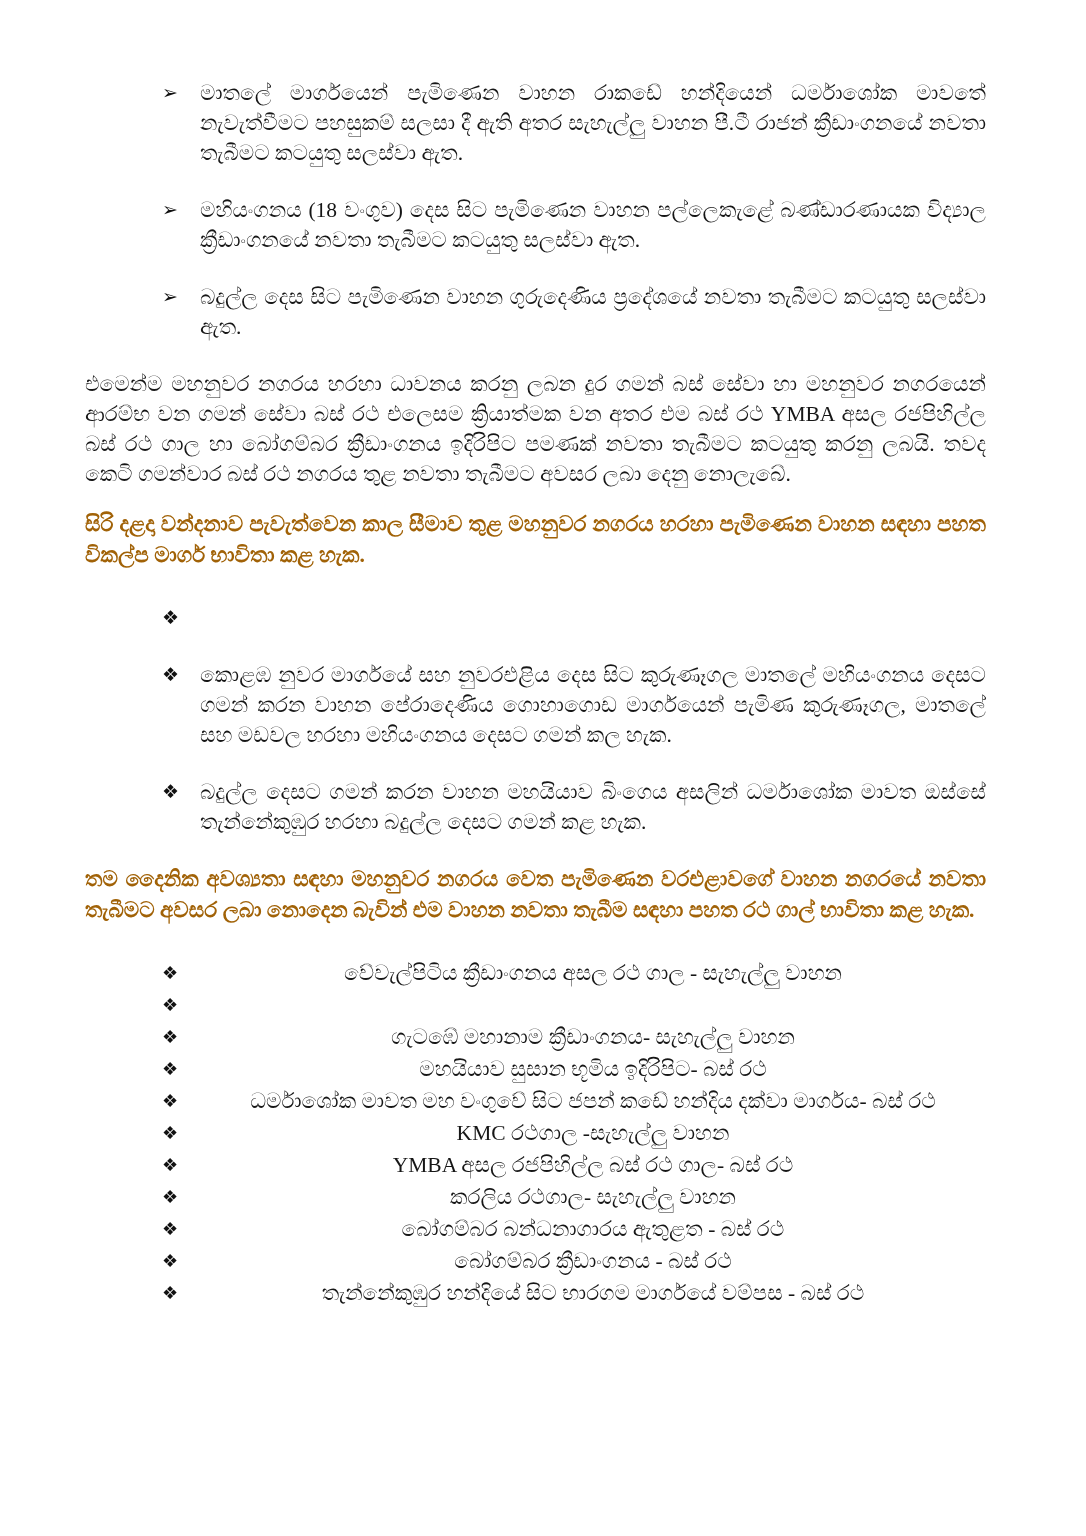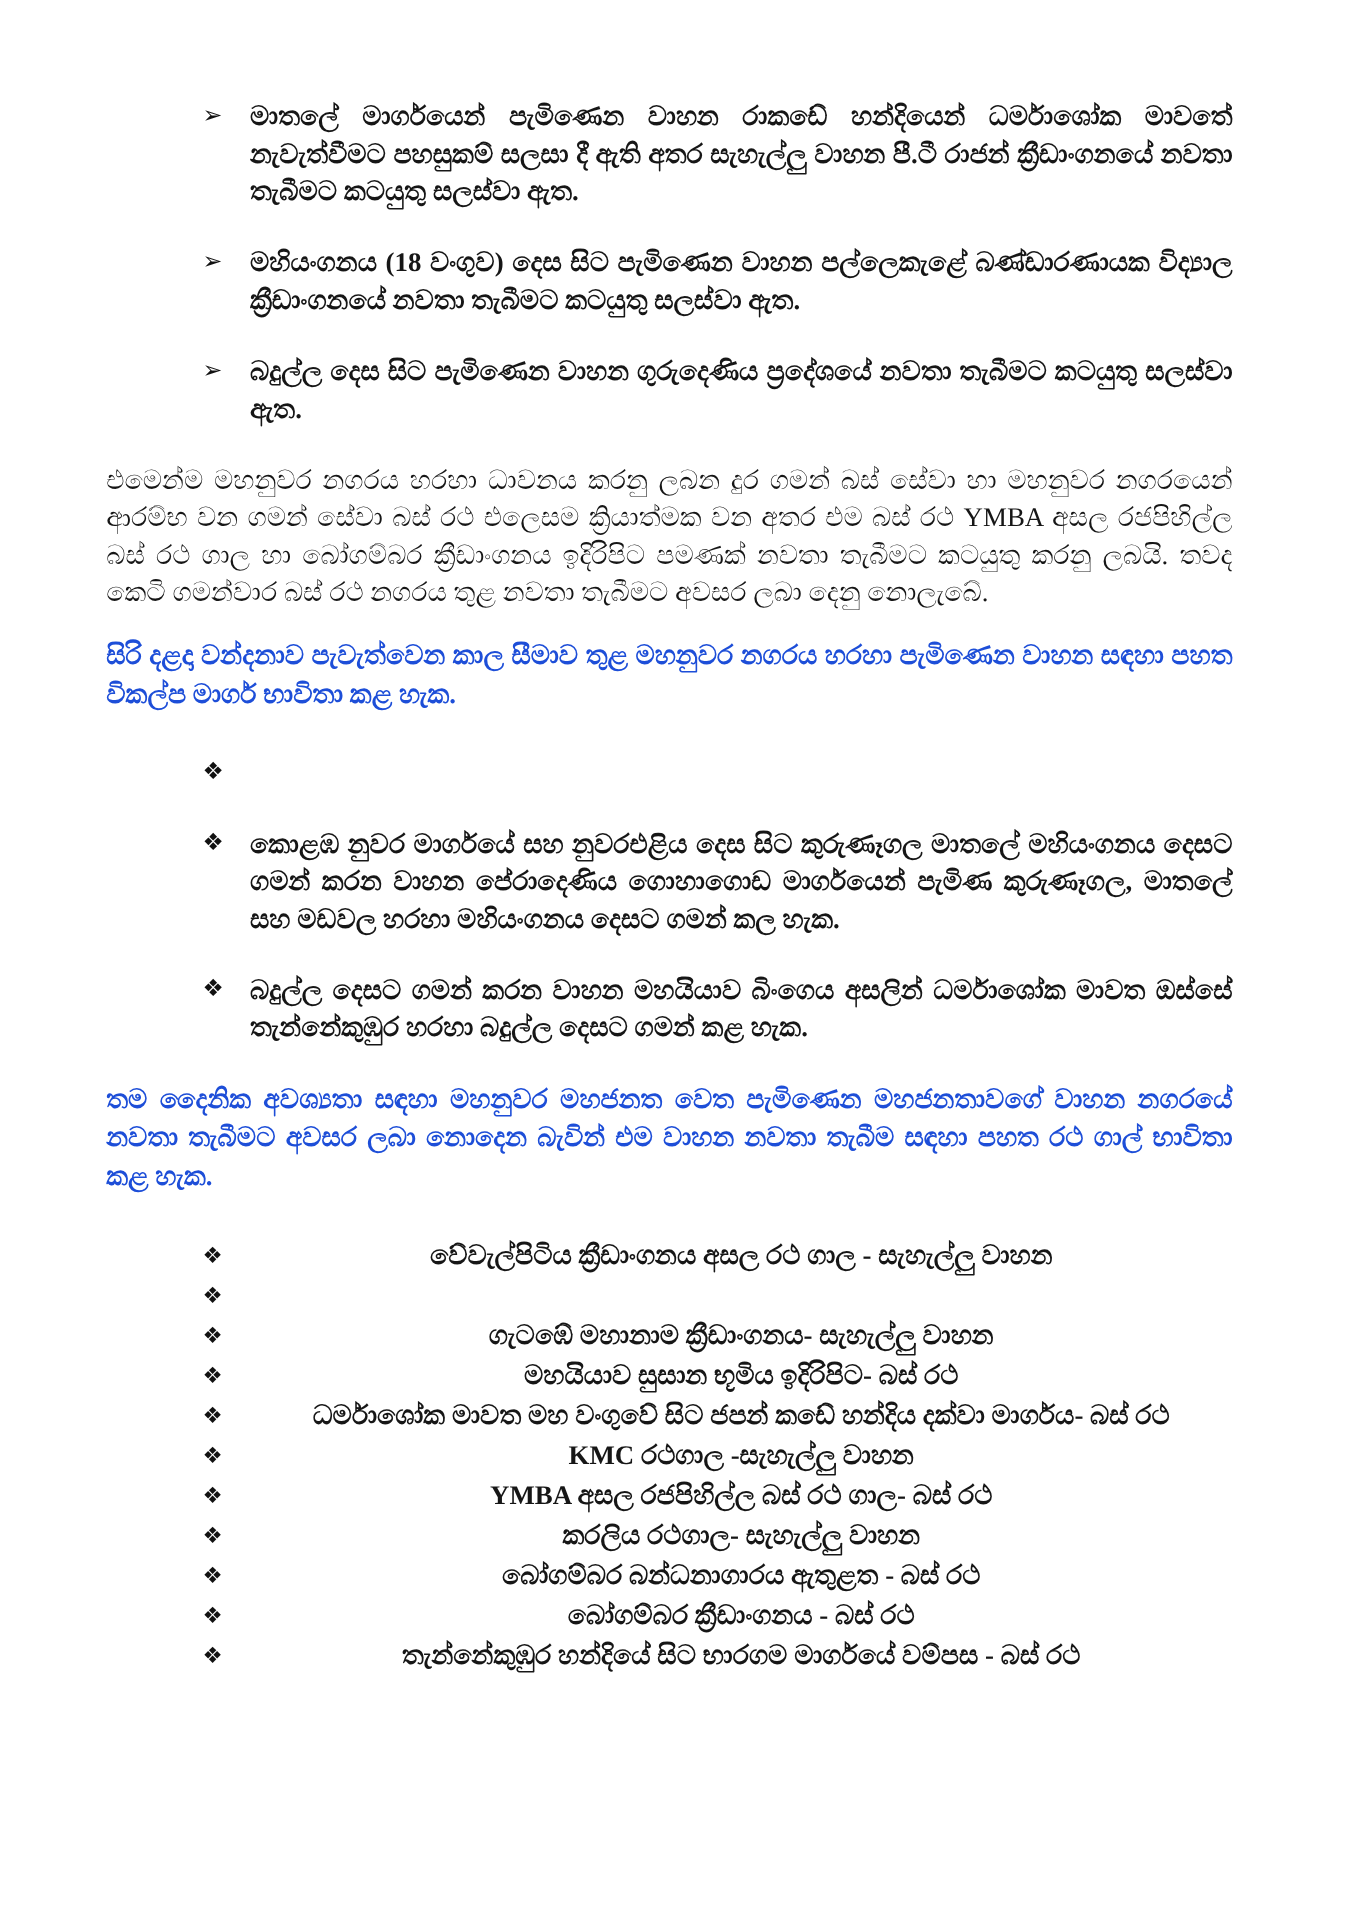--- a/index.html
+++ b/index.html
@@ -25,30 +25,29 @@
   .b-item .indent { flex: 0 0 77px; }
   .b-item .marker {
     flex: 0 0 38px;
     font-size: 19px;
     line-height: 30px;
     color: #111;
   }
   .b-item .b-text {
     flex: 1;
     text-align: justify;
-    font-weight: bold;
   }
   .arrow-list .b-item { margin-bottom: 27px; }
   .arrow-list { margin-bottom: 3px; }
   .body-par {
     text-align: justify;
     margin-bottom: 20px;
   }
   .red-heading {
-    color: #1d4ed8;
+    color: #a16207;
     font-weight: bold;
     text-align: justify;
     line-height: 31px;
     margin-bottom: 32px;
   }
   .diamond-list .b-item { margin-bottom: 27px; }
   .diamond-list { margin-bottom: 14px; }
   .park-list .b-item { margin-bottom: 2px; }
   .park-list .b-text { text-align: center; }
   .park-list .marker { font-size: 18px; }
@@ -90,21 +89,21 @@
       <span class="marker">❖</span>
       <span class="b-text">කොළඹ නුවර මාර්ගයේ සහ නුවරඑළිය දෙස සිට කුරුණෑගල මාතලේ මහියංගනය දෙසට ගමන් කරන වාහන පේරාදෙණිය ගොහාගොඩ මාර්ගයෙන් පැමිණ කුරුණෑගල, මාතලේ සහ මඩවල හරහා මහියංගනය දෙසට ගමන් කල හැක.</span>
     </li>
     <li class="b-item">
       <span class="indent"></span>
       <span class="marker">❖</span>
       <span class="b-text">බදුල්ල දෙසට ගමන් කරන වාහන මහයියාව බිංගෙය අසලින් ධර්මාශෝක මාවත ඔස්සේ තැන්නේකුඹුර හරහා බදුල්ල දෙසට ගමන් කළ හැක.</span>
     </li>
   </ul>
 
-  <p class="red-heading">තම දෛනික අවශ්‍යතා සඳහා මහනුවර මහජනත වෙත පැමිණෙන මහජනතාවගේ වාහන නගරයේ නවතා තැබීමට අවසර ලබා නොදෙන බැවින් එම වාහන නවතා තැබීම සඳහා පහත රථ ගාල් භාවිතා කළ හැක.</p>
+  <p class="red-heading">තම දෛනික අවශ්‍යතා සඳහා මහනුවර නගරය වෙත පැමිණෙන වරඑළාවගේ වාහන නගරයේ නවතා තැබීමට අවසර ලබා නොදෙන බැවින් එම වාහන නවතා තැබීම සඳහා පහත රථ ගාල් භාවිතා කළ හැක.</p>
 
   <ul class="park-list">
     <li class="b-item">
       <span class="indent"></span>
       <span class="marker">❖</span>
       <span class="b-text">වේවැල්පිටිය ක්‍රීඩාංගනය අසල රථ ගාල - සැහැල්ලු වාහන</span>
     </li>
     <li class="b-item">
       <span class="indent"></span>
       <span class="marker">❖</span>

